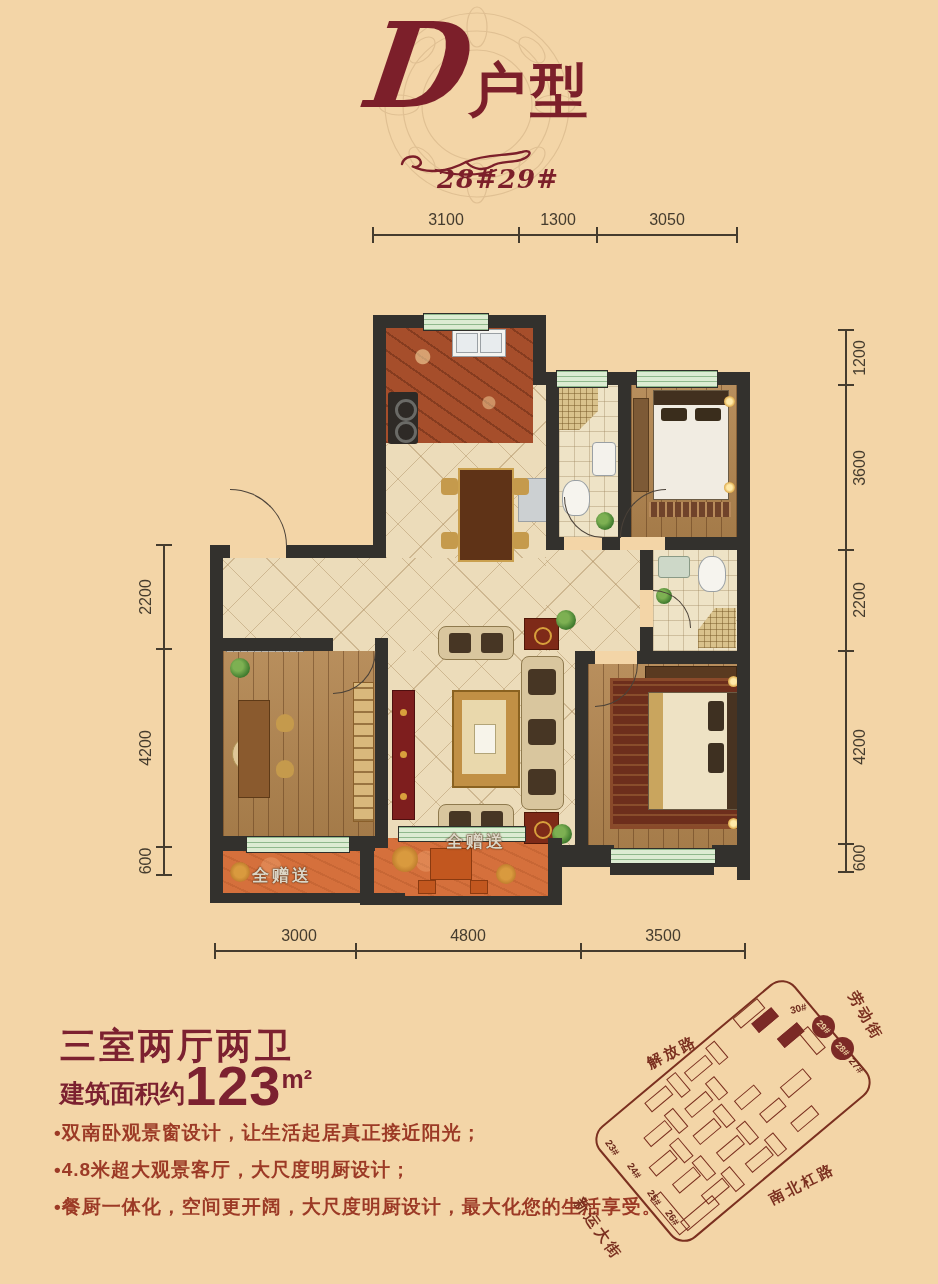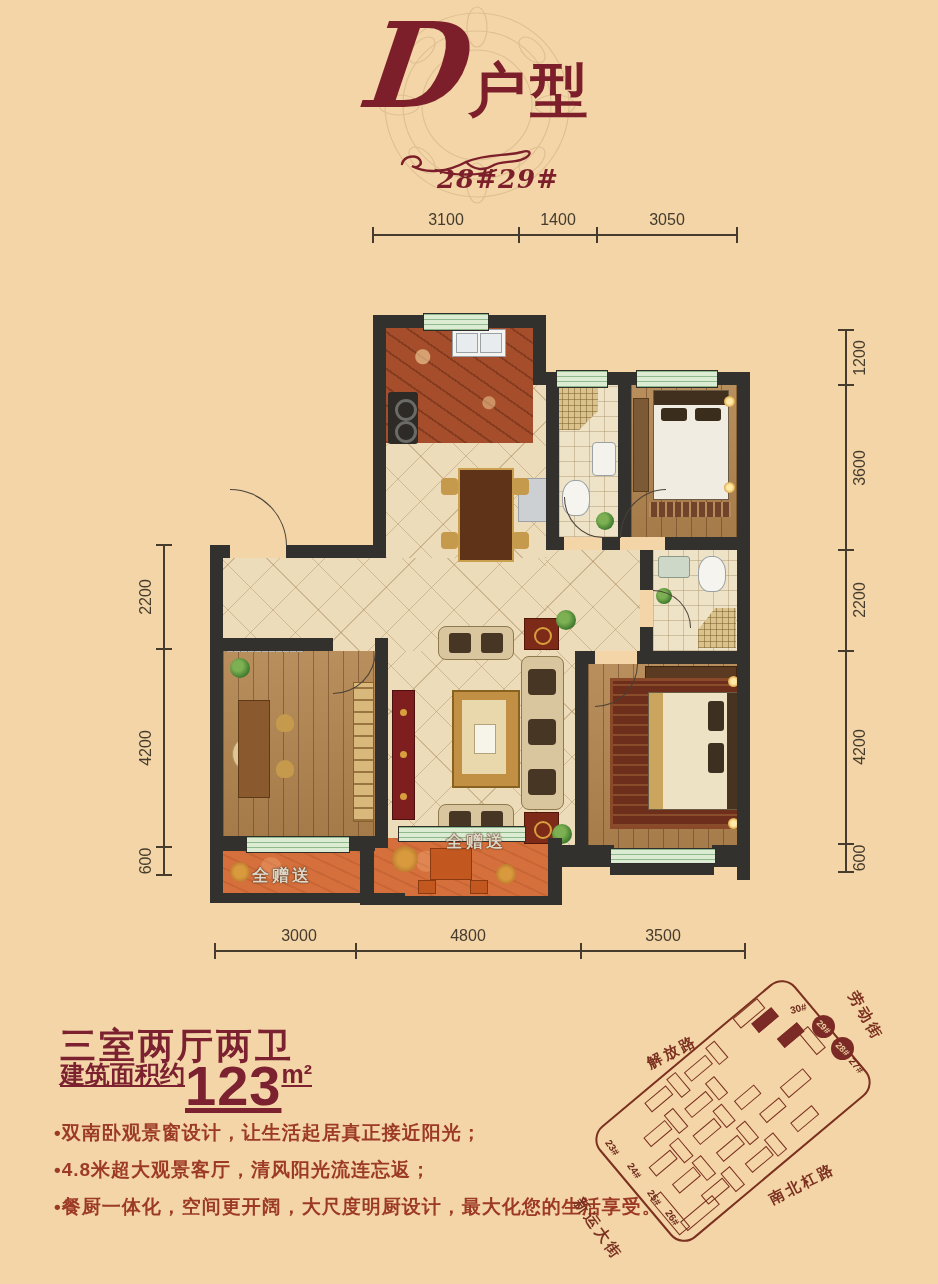--- a/index.html
+++ b/index.html
@@ -52,21 +52,21 @@
   .arc.bl{border-right:none;border-top:none;border-radius:0 0 0 100%;}
   .plant{position:absolute;border-radius:50%;
     background:radial-gradient(circle at 40% 40%, #7db052 0 30%, #3f7a2e 70%, #2e5c20 100%);}
   .lamp{position:absolute;border-radius:50%;
     background:radial-gradient(circle,#ffe9a8 0 35%,#d8a03c 75%,#8a5d1d 100%);}
   .gift{position:absolute;font-size:17px;letter-spacing:3px;color:#ddd6c6;
     text-shadow:0 0 2px #4f2a10,0 0 1px #4f2a10;font-weight:bold;}
   
   .headline{position:absolute;left:60px;top:1022px;font-family:"DejaVu Serif", serif;
     font-weight:bold;font-size:36px;color:#7c2130;letter-spacing:3px;}
-  .arealine{position:absolute;left:60px;top:1062px;color:#7c2130;display:flex;align-items:flex-start;text-decoration:underline;}
+  .arealine{position:absolute;left:60px;top:1062px;color:#7c2130;display:flex;align-items:flex-end;}
   .arealine .pre{font-size:25px;font-weight:bold;line-height:1;padding-bottom:4px;}
   .arealine .val{font-size:56px;font-weight:bold;line-height:.85;letter-spacing:1px;}
   .arealine .unit{font-size:25px;font-weight:bold;line-height:1;padding-bottom:18px;}
   .features{position:absolute;left:54px;top:1120px;margin:0;padding:0;list-style:none;
     color:#9c3a26;font-size:19px;font-weight:bold;}
   .features li{margin:0 0 11px 0;letter-spacing:1px;}
   
   .map-rect{position:absolute;left:605px;top:1038px;width:252px;height:142px;
     border:2.5px solid #7b3020;border-radius:18px;transform:rotate(-40deg);}
   .bld{position:absolute;border:1.5px solid #7b3020;}
@@ -112,21 +112,21 @@
     </svg>
   </div>
 
   <div>
     <div class="dl-h" style="left:373px;top:234px;width:364px;"></div>
     <div class="tick-v" style="left:372px;top:227px;"></div>
     <div class="tick-v" style="left:518px;top:227px;"></div>
     <div class="tick-v" style="left:596px;top:227px;"></div>
     <div class="tick-v" style="left:736px;top:227px;"></div>
     <span class="dlabel" style="left:406px;top:211px;">3100</span>
-    <span class="dlabel" style="left:518px;top:211px;">1400</span>
+    <span class="dlabel" style="left:518px;top:211px;">1300</span>
     <span class="dlabel" style="left:627px;top:211px;">3050</span>
   </div>
 
   <div>
     <div class="dl-h" style="left:215px;top:950px;width:530px;"></div>
     <div class="tick-v" style="left:214px;top:943px;"></div>
     <div class="tick-v" style="left:355px;top:943px;"></div>
     <div class="tick-v" style="left:580px;top:943px;"></div>
     <div class="tick-v" style="left:744px;top:943px;"></div>
     <span class="dlabel" style="left:259px;top:927px;">3000</span>
@@ -320,21 +320,21 @@
   </div>
 
   <div class="headline">三室两厅两卫</div>
   <div class="arealine">
     <span class="pre">建筑面积约</span>
     <span class="val">123</span>
     <span class="unit">m²</span>
   </div>
   <ul class="features">
     <li>•双南卧观景窗设计，让生活起居真正接近阳光；</li>
-    <li>•4.8米超大观景客厅，清风阳光流连忘返；</li>
+    <li>•4.8米超大观景客厅，大尺度明厨设计；</li>
     <li>•餐厨一体化，空间更开阔，大尺度明厨设计，最大化您的生活享受。</li>
   </ul>
 
   <div class="map-rect">
     <div>
       <span class="bld" style="left:63px;top:8px;width:26px;height:10px;"></span>
       <span class="bld" style="left:95px;top:4px;width:10px;height:22px;"></span>
       <span class="bld" style="left:113px;top:10px;width:26px;height:10px;"></span>
       <span class="bld" style="left:145px;top:5px;width:10px;height:20px;"></span>
       <span class="bld" style="left:185px;top:0px;width:30px;height:11px;"></span>

